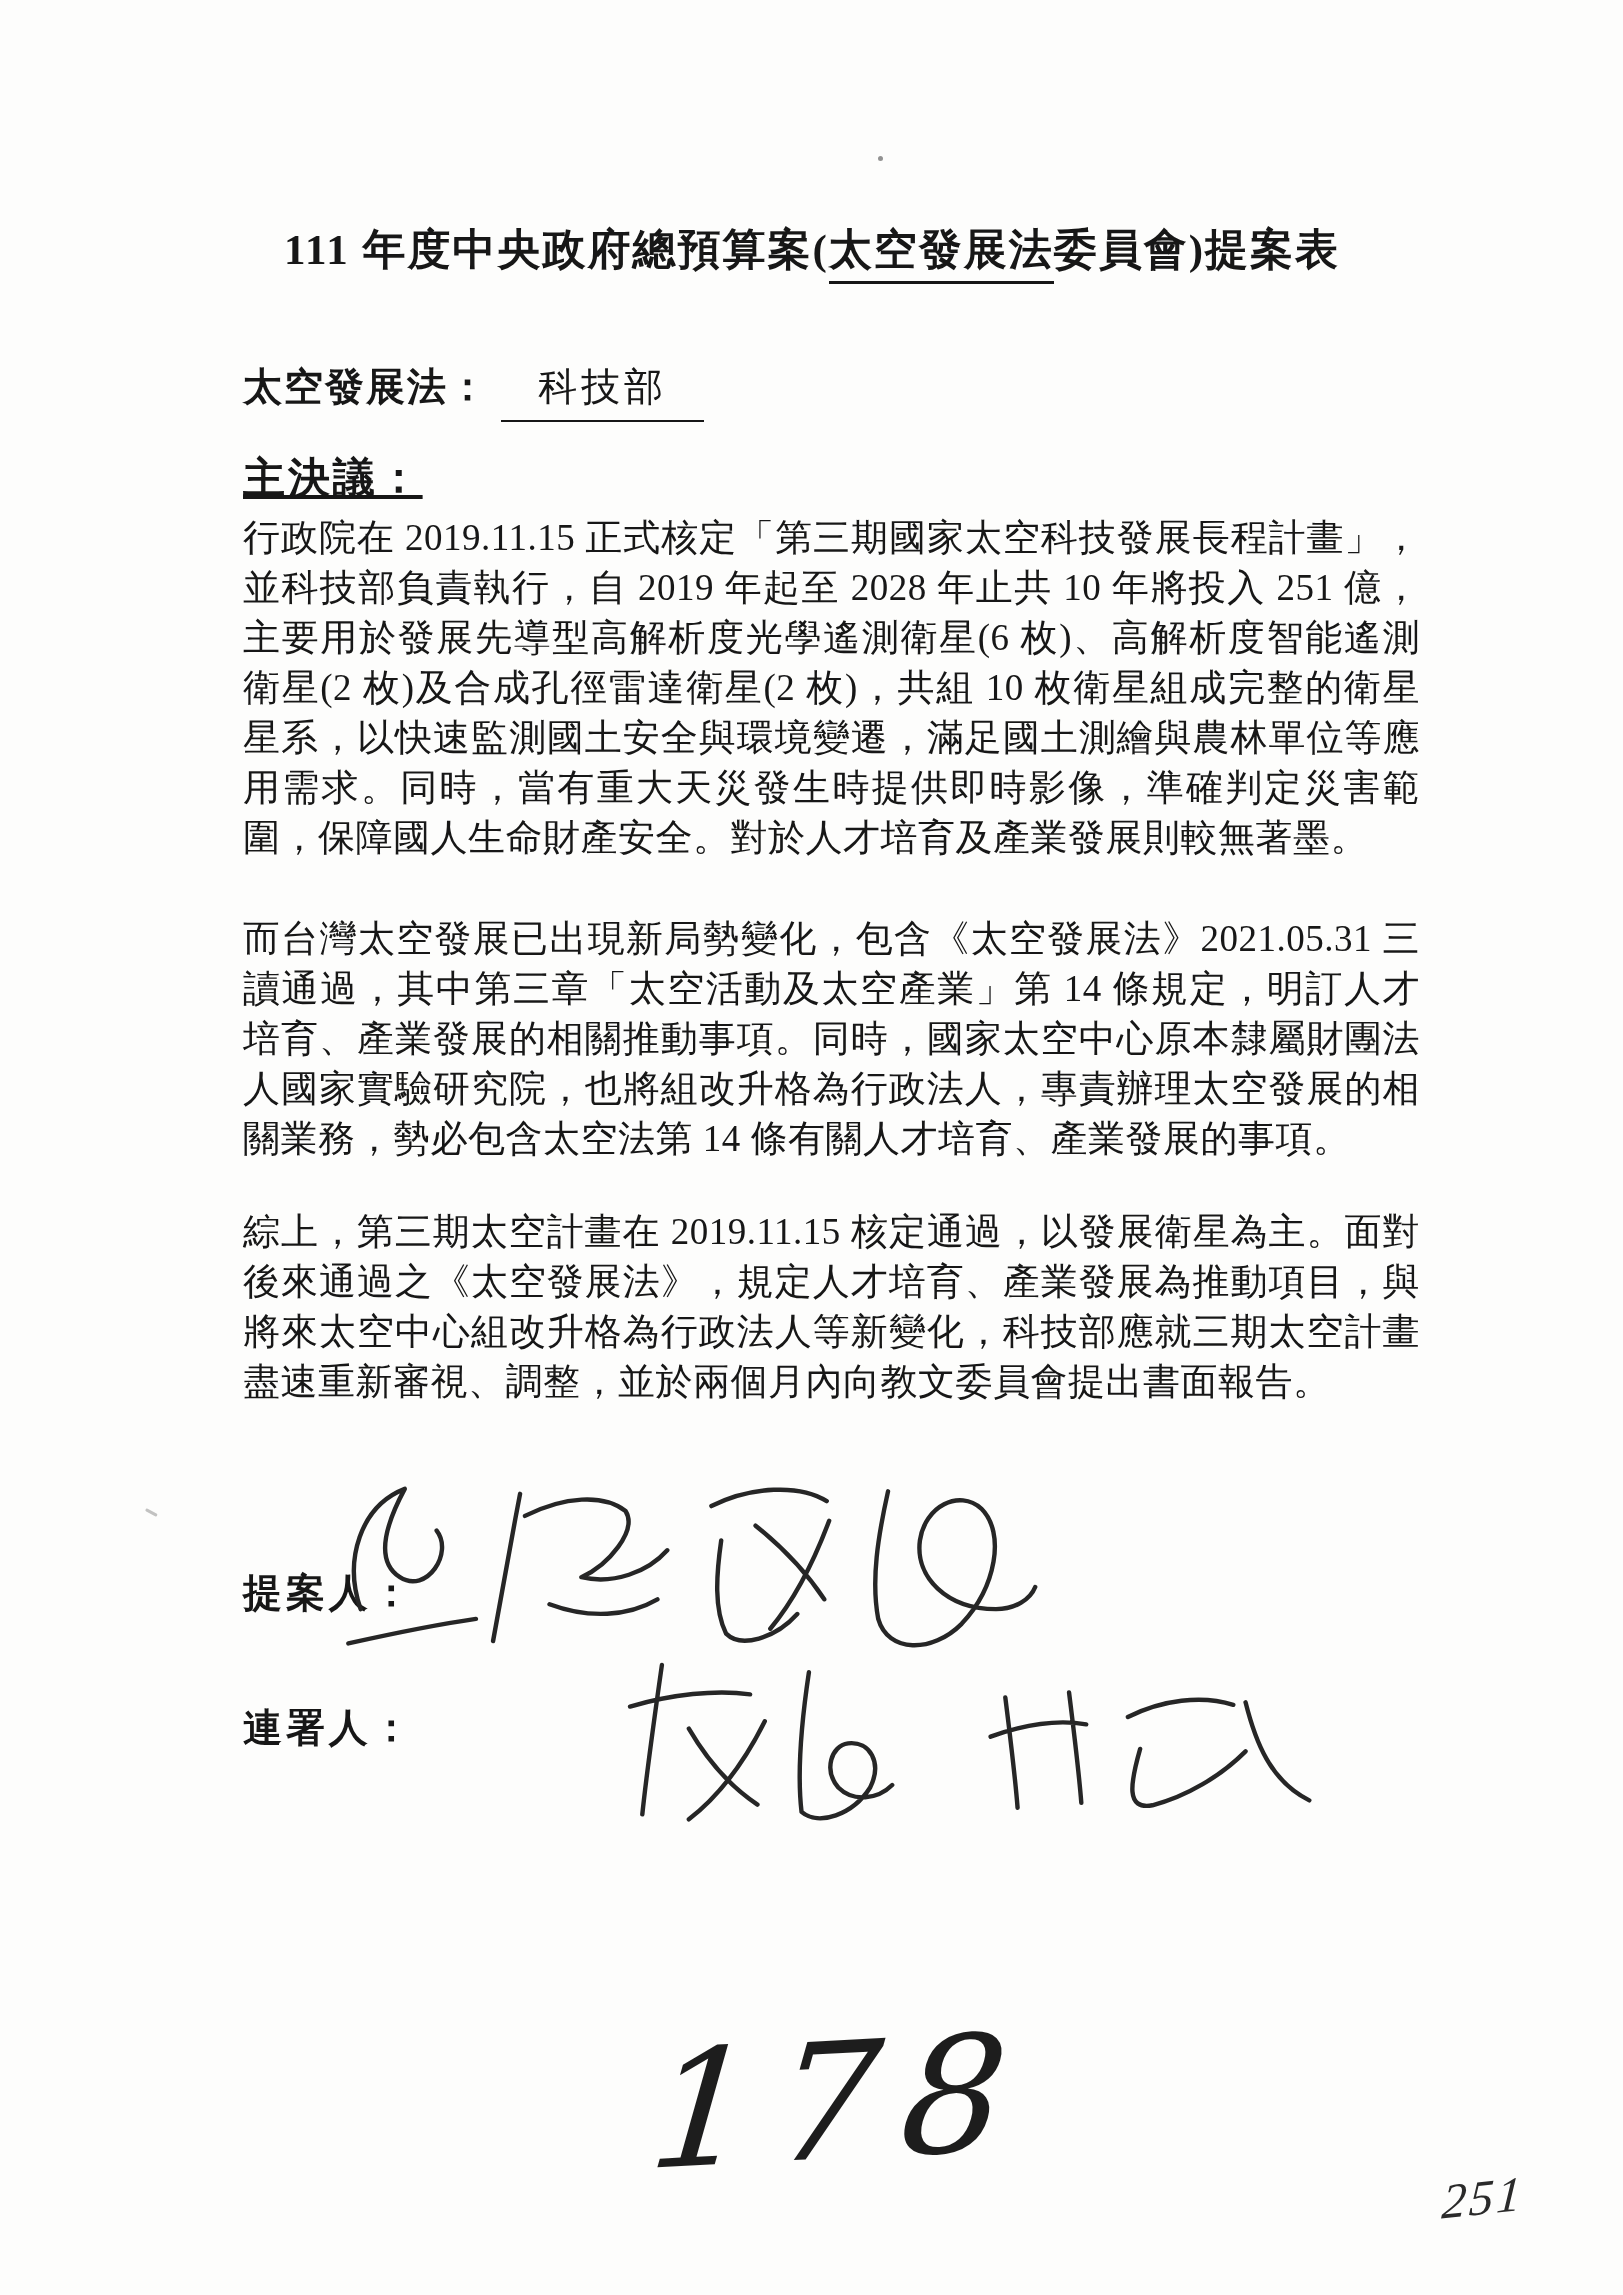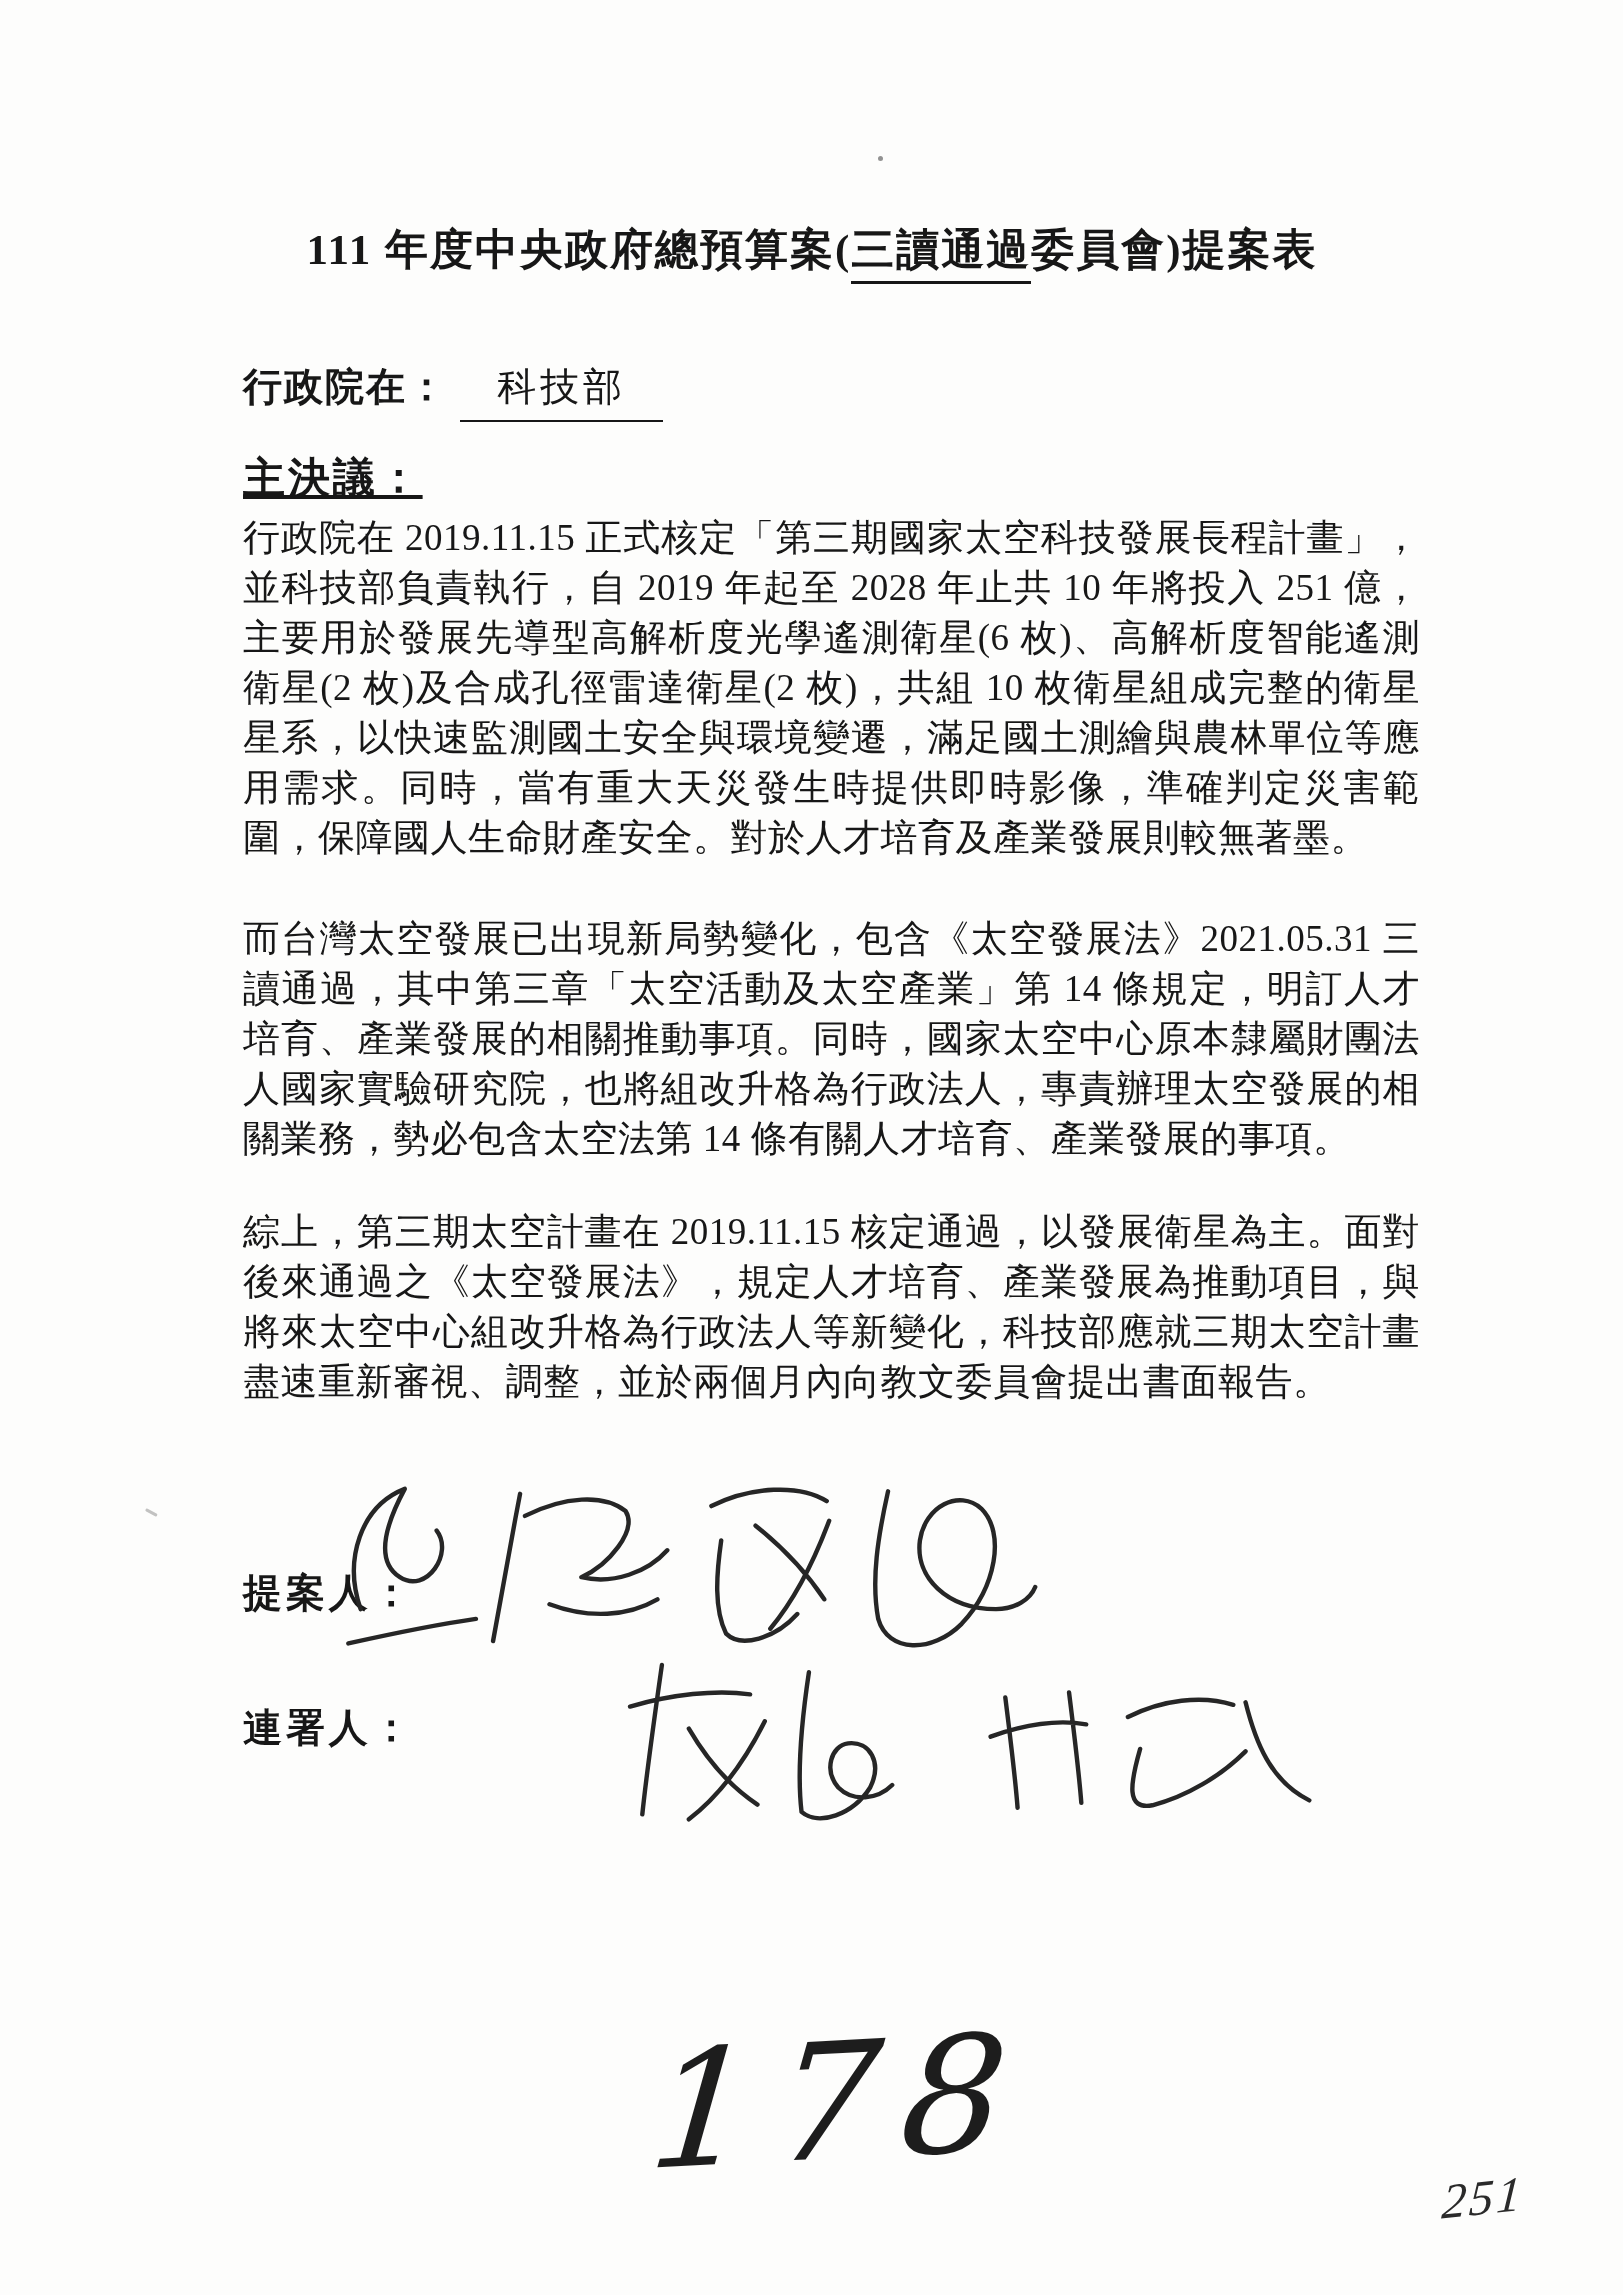--- a/index.html
+++ b/index.html
@@ -92,24 +92,24 @@
   }
 </style>
 </head>
 <body>
 
 <div class="page">
 
   <div class="artifact-dot"></div>
   <div class="artifact-mark"></div>
 
-  <h1 class="title"><span>111 年度中央政府總預算案(</span><span class="u">三讀通過</span><span>委員會)提案表</span></h1>
+  <h1 class="title"><span>111 年度中央政府總預算案(</span><span class="u">太空發展法</span><span>委員會)提案表</span></h1>
 
   <div class="unit-row">
-    <span>行政院在：</span><span class="unit-value">科技部</span>
+    <span>太空發展法：</span><span class="unit-value">科技部</span>
   </div>
 
   <div class="res-label">主決議：</div>
 
   <p class="para p1">行政院在 2019.11.15 正式核定「第三期國家太空科技發展長程計畫」，並科技部負責執行，自 2019 年起至 2028 年止共 10 年將投入 251 億，主要用於發展先導型高解析度光學遙測衛星(6 枚)、高解析度智能遙測衛星(2 枚)及合成孔徑雷達衛星(2 枚)，共組 10 枚衛星組成完整的衛星星系，以快速監測國土安全與環境變遷，滿足國土測繪與農林單位等應用需求。同時，當有重大天災發生時提供即時影像，準確判定災害範圍，保障國人生命財產安全。對於人才培育及產業發展則較無著墨。</p>
   <p class="para p2">而台灣太空發展已出現新局勢變化，包含《太空發展法》2021.05.31 三讀通過，其中第三章「太空活動及太空產業」第 14 條規定，明訂人才培育、產業發展的相關推動事項。同時，國家太空中心原本隸屬財團法人國家實驗研究院，也將組改升格為行政法人，專責辦理太空發展的相關業務，勢必包含太空法第 14 條有關人才培育、產業發展的事項。</p>
   <p class="para p3">綜上，第三期太空計畫在 2019.11.15 核定通過，以發展衛星為主。面對後來通過之《太空發展法》，規定人才培育、產業發展為推動項目，與將來太空中心組改升格為行政法人等新變化，科技部應就三期太空計畫盡速重新審視、調整，並於兩個月內向教文委員會提出書面報告。</p>
 
   <div class="sign-label proposer-label">提案人：</div>
   <div class="sign-label cosigner-label">連署人：</div>

